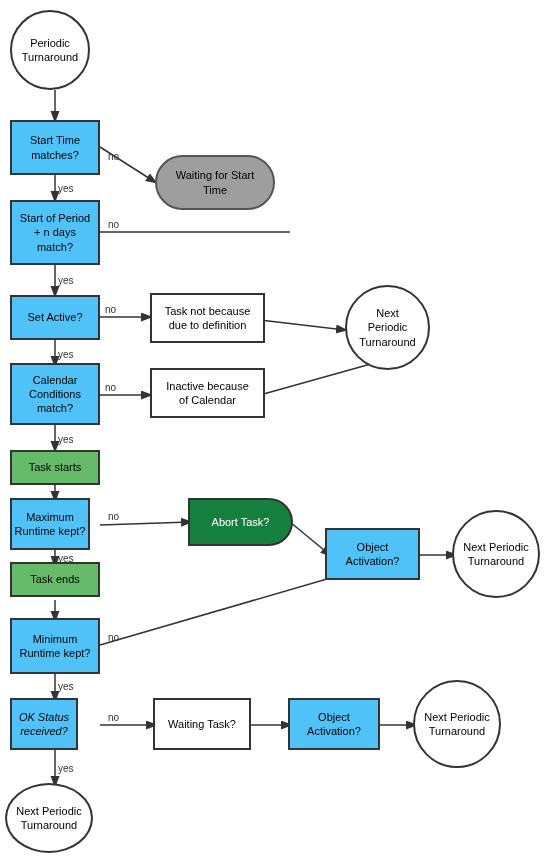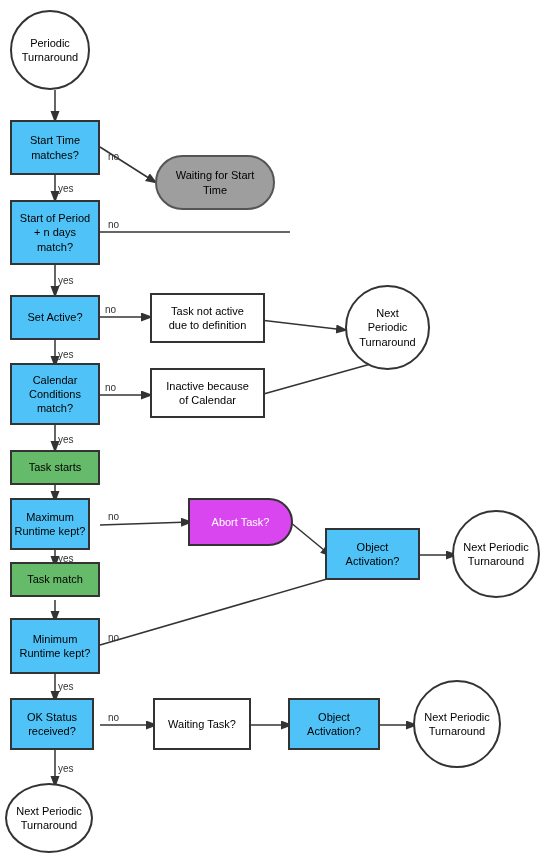--- a/index.html
+++ b/index.html
@@ -48,21 +48,21 @@
       border: 2px solid #555;
       background: #9e9e9e;
       color: #000;
       border-radius: 30px;
     }
     .rect-white {
       border: 2px solid #333;
       background: #fff;
     }
     .rect-red {
-      background: #d946ef;
+      background: #15803d;
       border: 2px solid #333;
       border-radius: 0 30px 30px 0;
       color: #fff;
     }
   </style>
 </head>
 <body>
 
 <svg id="flow-svg" xmlns="http://www.w3.org/2000/svg">
 
@@ -153,21 +153,21 @@
   <span style="white-space:pre-line;">Start of Period
 + n days
 match?</span>
 </div>
 
 <div class="node rect-blue" style="left:10px;top:295px;width:90px;height:45px;">
   <span style="white-space:pre-line;">Set Active?</span>
 </div>
 
 <div class="node rect-white" style="left:150px;top:293px;width:115px;height:50px;">
-  <span style="white-space:pre-line;">Task not active
+  <span style="white-space:pre-line;">Task not because
 due to definition</span>
 </div>
 
 <div class="node oval" style="left:345px;top:285px;width:85px;height:85px;">
   <span style="white-space:pre-line;">Next
 Periodic
 Turnaround</span>
 </div>
 
 <div class="node rect-blue" style="left:10px;top:363px;width:90px;height:62px;">
@@ -188,39 +188,39 @@
 <div class="node rect-blue" style="left:10px;top:498px;width:80px;height:52px;">
   <span style="white-space:pre-line;">Maximum
 Runtime kept?</span>
 </div>
 
 <div class="node rect-red" style="left:188px;top:498px;width:105px;height:48px;">
   <span style="white-space:pre-line;">Abort Task?</span>
 </div>
 
 <div class="node rect-green" style="left:10px;top:562px;width:90px;height:35px;">
-  <span style="white-space:pre-line;">Task match</span>
+  <span style="white-space:pre-line;">Task ends</span>
 </div>
 
 <div class="node rect-blue" style="left:325px;top:528px;width:95px;height:52px;">
   <span style="white-space:pre-line;">Object
 Activation?</span>
 </div>
 
 <div class="node oval" style="left:452px;top:510px;width:88px;height:88px;">
   <span style="white-space:pre-line;">Next Periodic
 Turnaround</span>
 </div>
 
 <div class="node rect-blue" style="left:10px;top:618px;width:90px;height:56px;">
   <span style="white-space:pre-line;">Minimum
 Runtime kept?</span>
 </div>
 
-<div class="node rect-blue" style="left:10px;top:698px;width:84px;height:52px;">
+<div class="node rect-blue" style="left:10px;top:698px;width:68px;height:52px;font-style:italic;">
   <span style="white-space:pre-line;">OK Status
 received?</span>
 </div>
 
 <div class="node rect-white" style="left:153px;top:698px;width:98px;height:52px;">
   <span style="white-space:pre-line;">Waiting Task?</span>
 </div>
 
 <div class="node rect-blue" style="left:288px;top:698px;width:92px;height:52px;">
   <span style="white-space:pre-line;">Object

